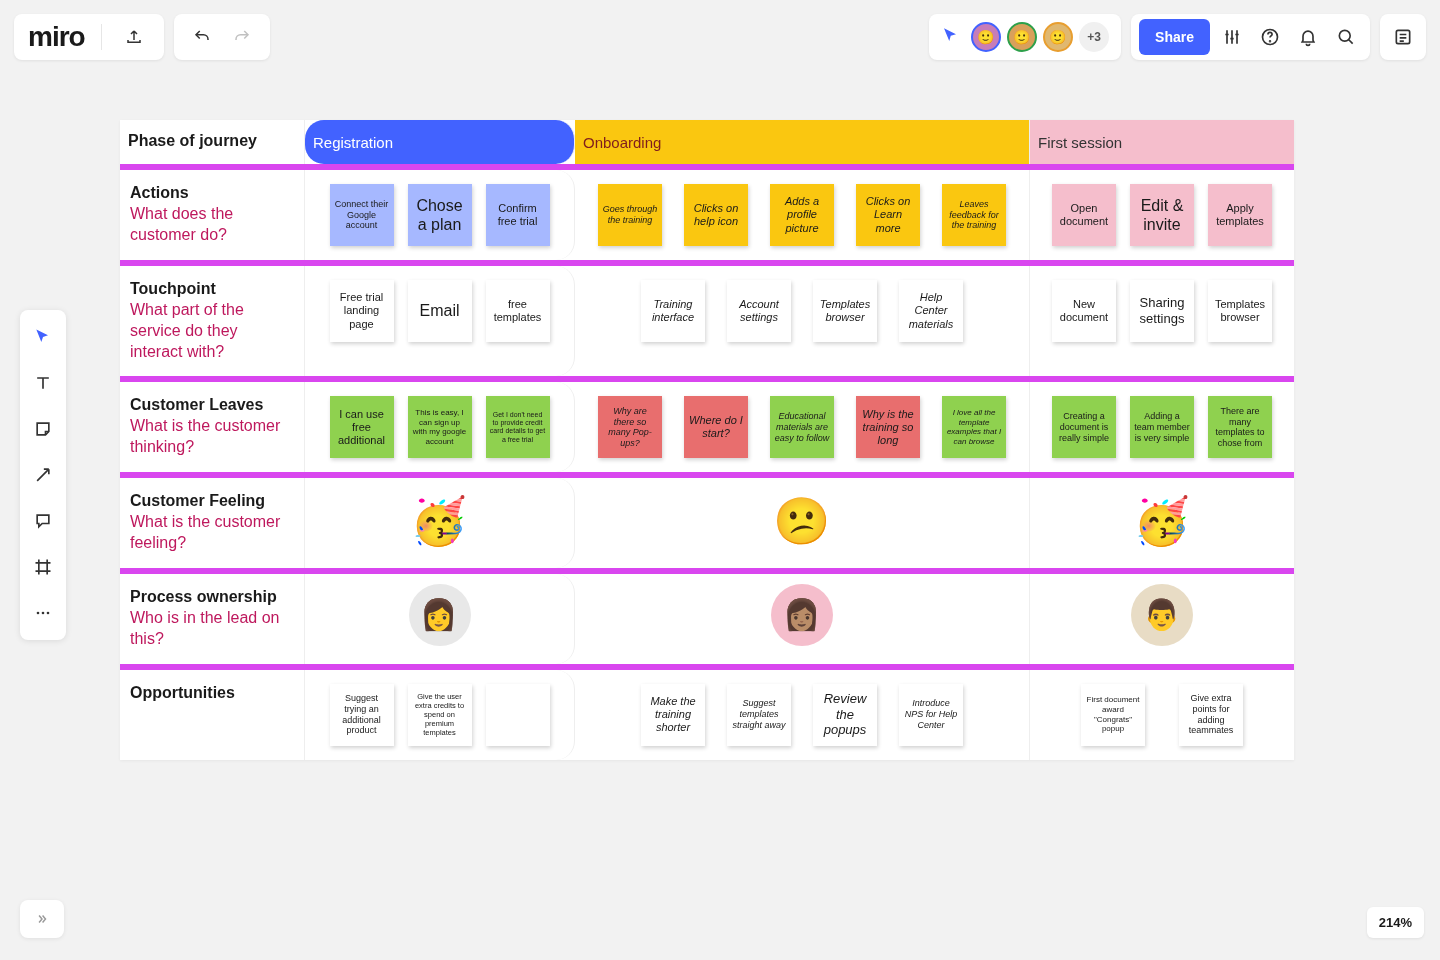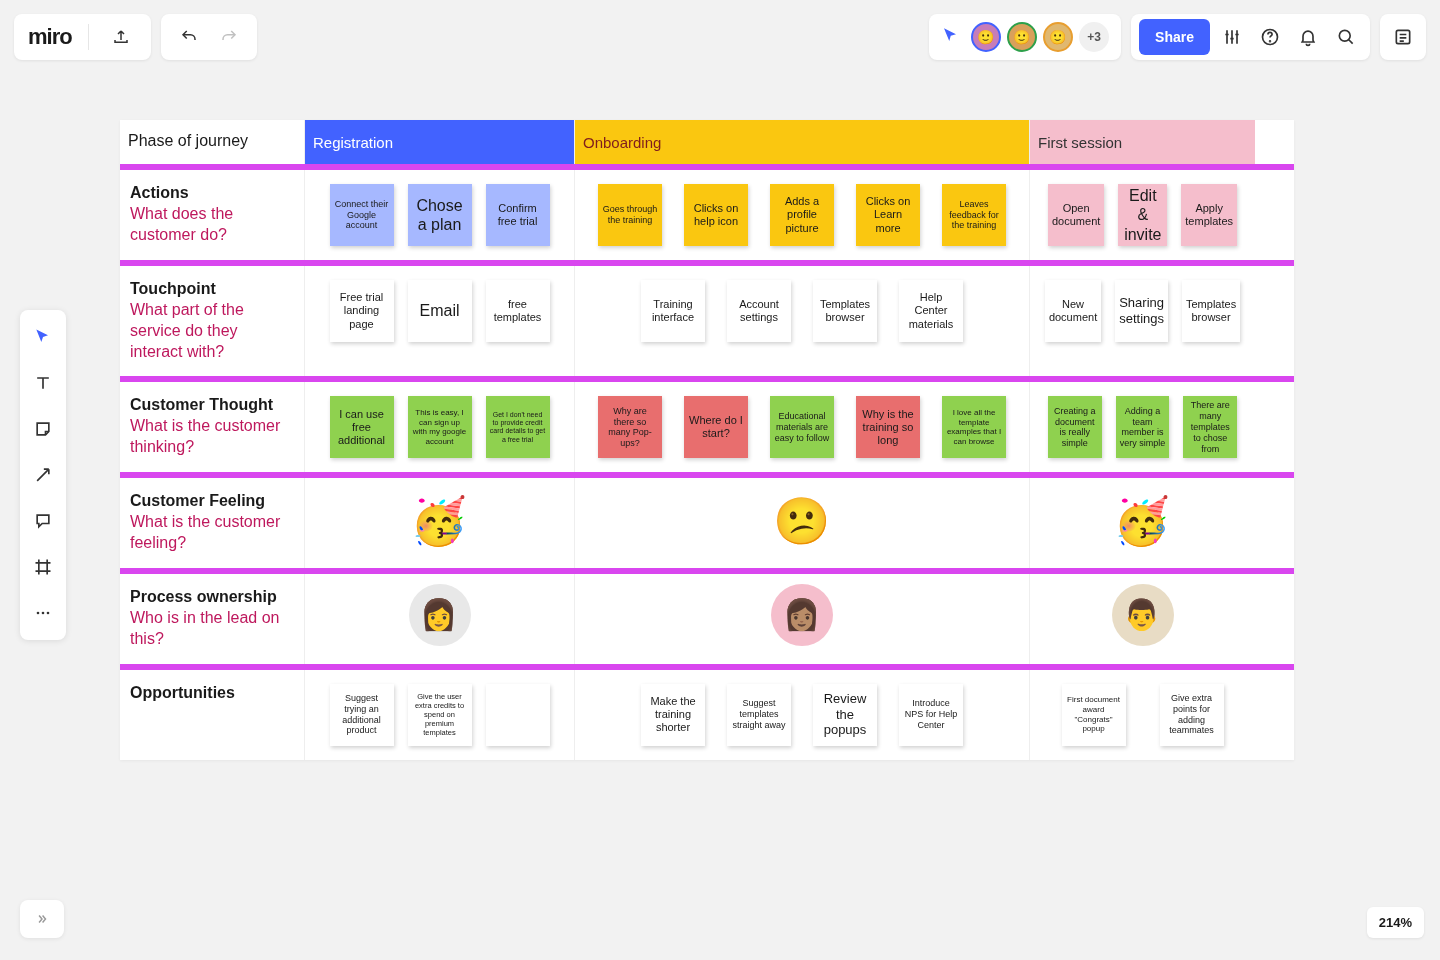--- a/index.html
+++ b/index.html
@@ -9,21 +9,21 @@
   font-family: -apple-system, BlinkMacSystemFont, "Segoe UI", Helvetica, Arial, sans-serif;
   color: #1a1a1a;
   position: relative;
   overflow: hidden;
 }
 
 
 .topbar { position: absolute; top: 14px; left: 14px; right: 14px; height: 46px; display: flex; justify-content: space-between; align-items: center; }
 .pill { background: #fff; border-radius: 8px; box-shadow: 0 1px 3px rgba(0,0,0,.08); display: flex; align-items: center; }
 .logo-pill { height: 46px; padding: 0 14px; display:flex; align-items:center; gap:16px; }
-.logo { font-weight: 800; font-size: 22px; letter-spacing: -1px; }
+.logo { font-weight: 800; font-size: 28px; letter-spacing: -1px; }
 .divider { width:1px; height:26px; background:#e6e6e6; }
 .icon-btn { width:32px; height:32px; display:flex; align-items:center; justify-content:center; cursor:pointer; border-radius:4px; color:#333; }
 .icon-btn svg { width:18px; height:18px; stroke:#333; stroke-width:2; fill:none; }
 .undo-pill { height:46px; padding: 0 12px; gap:8px; margin-left:10px; }
 .redo-disabled { opacity:.3; }
 
 .topbar-right { display:flex; align-items:center; gap:10px; }
 .collab-pill { height:46px; padding:0 12px; gap:6px; }
 .cursor-icon svg { fill:#4262ff; stroke:none; }
 .avatar { width:30px; height:30px; border-radius:50%; display:flex; align-items:center; justify-content:center; font-size:14px; color:#fff; border:2px solid; }
@@ -44,34 +44,34 @@
 .zoom { position:absolute; bottom:22px; right:16px; background:#fff; border-radius:6px; padding:8px 12px; font-weight:700; font-size:13px; box-shadow:0 1px 3px rgba(0,0,0,.08); }
 
 
 .board { position:absolute; top:120px; left:120px; width:1174px; background:#fff; box-shadow:0 1px 3px rgba(0,0,0,.05); }
 .board-row { display:flex; border-top:6px solid #d946ef; }
 .board-row:first-child { border-top:none; }
 .col-label { width:185px; padding:14px 10px 14px 10px; border-right:1px solid #eee; }
 .col-label .ql { font-weight:700; font-size:16px; }
 .col-label .qd { font-size:16px; color:#be185d; margin-top:2px; line-height:1.3; }
 .col-phase { padding:0; }
-.col1 { width:270px; border-right:1px solid #eee; }
+.col1 { width:270px; border-right:1px solid #eee;border-radius:19px; }
 .col2 { width:455px; border-right:1px solid #eee; }
-.col3 { width:225px; }
+.col3 { width:264px; }
 
 
 .phase-header { height:44px; display:flex; align-items:center; padding:0 8px; font-size:15px; }
 .ph-blue { background:#4262ff; color:#fff; }
 .ph-yellow { background:#fac710; color:#7f1d1d; }
 .ph-pink { background:#f5becc; color:#333; }
-.ph-label { font-weight:400; font-size:16px; padding:12px 8px; }
+.ph-label { font-weight:700; font-size:16px; padding:12px 8px; }
 
 
 .stickies { display:flex; gap:14px; padding:14px 18px; justify-content:center; min-height:80px; align-items:center; }
-.col2 .stickies { gap:22px; }
+.col2 .stickies { gap:22px;font-style:italic; }
 .sticky { width:64px; height:62px; display:flex; align-items:center; justify-content:center; text-align:center; font-size:9px; padding:4px; line-height:1.2; box-shadow:1px 2px 4px rgba(0,0,0,.18); }
 .sticky.big { font-size:16px; font-weight:500; }
 .sticky.med { font-size:11px; }
 .c-blue { background:#a6b8ff; color:#1a1a1a; }
 .c-yellow { background:#fac710; }
 .c-pink { background:#f5becc; }
 .c-white { background:#fff; }
 .c-green { background:#8fd14f; }
 .c-red { background:#e86e6e; color:#1a1a1a; }
 
@@ -271,21 +271,21 @@
         <div class="stickies">
       <div class="sticky c-white med">New document</div>
       <div class="sticky c-white" style="font-size:13px">Sharing settings</div>
       <div class="sticky c-white med">Templates browser</div>
     </div>
       </div>
   </div>
 
   <div class="board-row">
     <div class="col-label">
-      <div class="ql">Customer Thought</div>
+      <div class="ql">Customer Leaves</div>
       <div class="qd">What is the customer thinking?</div>
     </div>
     <div class="col-phase col1">
         <div class="stickies">
       <div class="sticky c-green med">I can use free additional</div>
       <div class="sticky c-green" style="font-size:8px">This is easy, I can sign up with my google account</div>
       <div class="sticky c-green" style="font-size:7px">Get I don't need to provide credit card details to get a free trial</div>
     </div>
       </div>
     <div class="col-phase col2">

